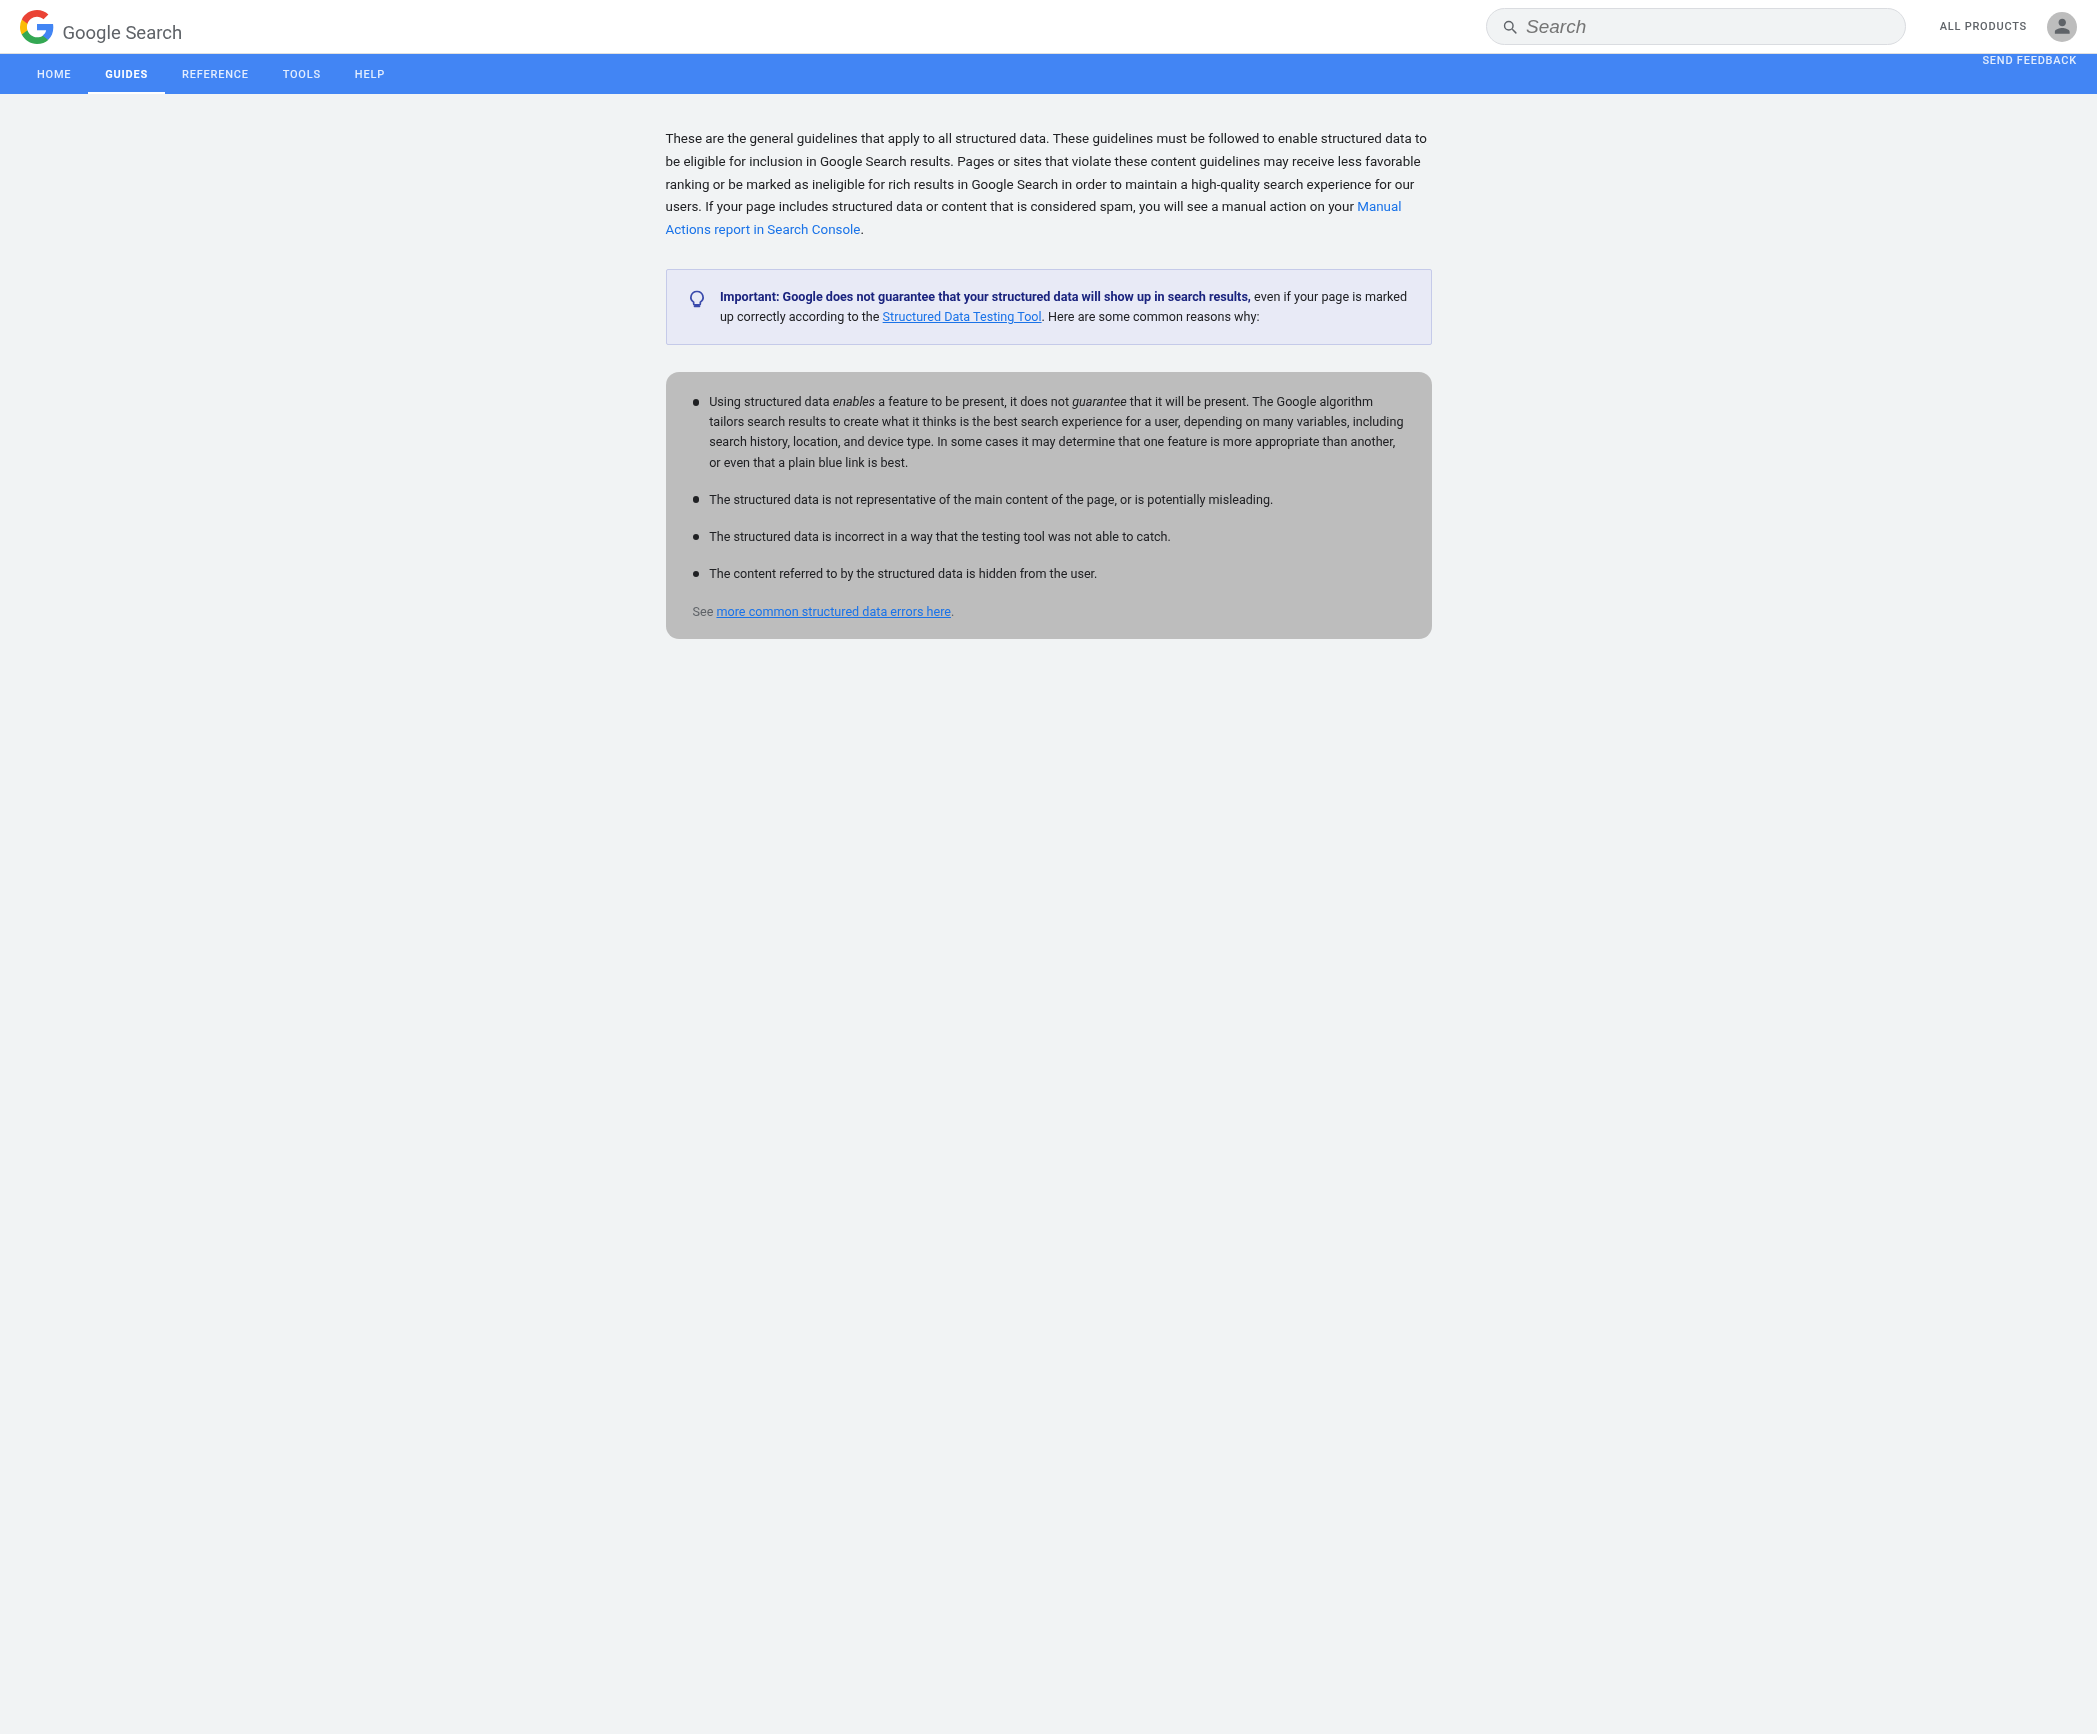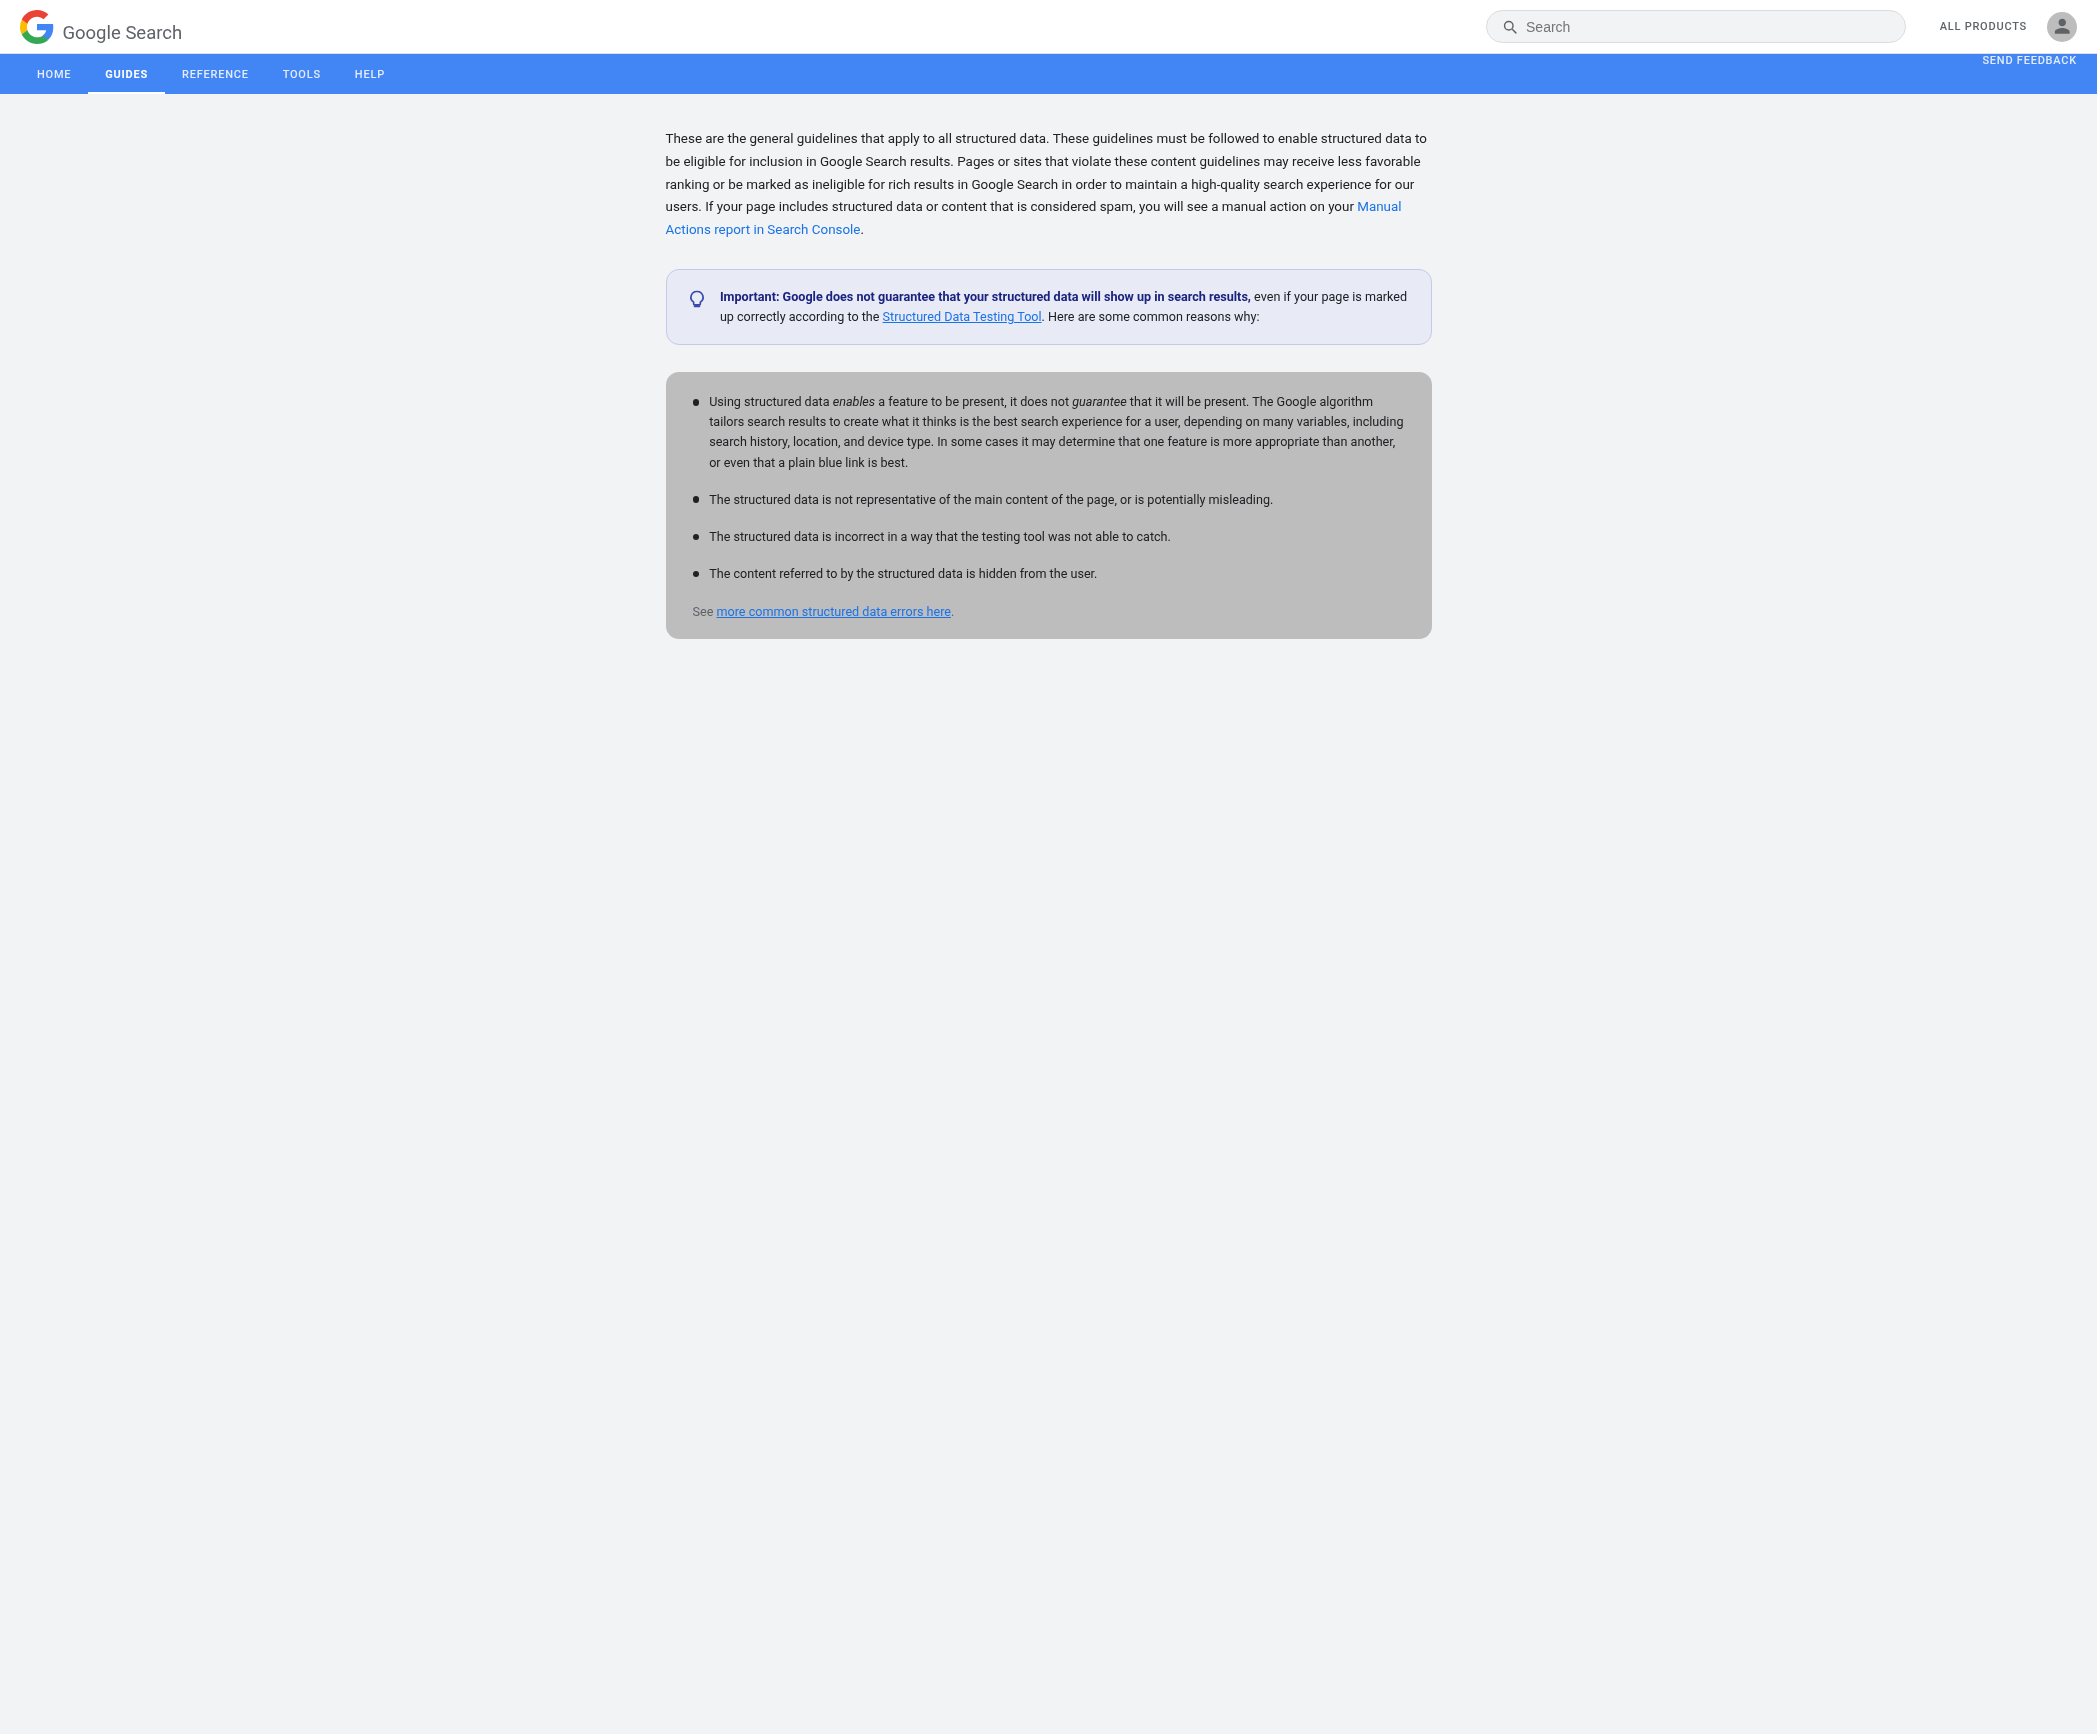--- a/index.html
+++ b/index.html
@@ -44,24 +44,25 @@
       align-items: center;
       background: #f1f3f4;
       border-radius: 20px;
       padding: 6.7px 13.4px;
       gap: 8.4px;
       border: 0.8px solid #dadce0;
     }
     .header-search input {
       border: none;
       background: transparent;
-      font-size: 14px;
+      font-size: 19px;
       outline: none;
       width: 100%;
       color: #202124;
+      font-style: italic;
     }
     .search-icon-svg {
       color: #5f6368;
       flex-shrink: 0;
     }
     .header-right {
       display: flex;
       align-items: center;
       gap: 20px;
       margin-left: 20px;
@@ -163,21 +164,21 @@
 
     .intro-text a {
       color: #1a73e8;
       text-decoration: none;
     }
 
     
     .callout-box {
       background: #e8eaf6;
       border: 0.8px solid #c5cae9;
-      border-radius: 13px;
+      border-radius: 2px;
       padding: 17px 20px;
       margin-bottom: 27px;
       display: flex;
       gap: 13.4px;
       align-items: flex-start;
     }
     .callout-icon {
       flex-shrink: 0;
       margin-top: 1.7px;
       color: #3949ab;

